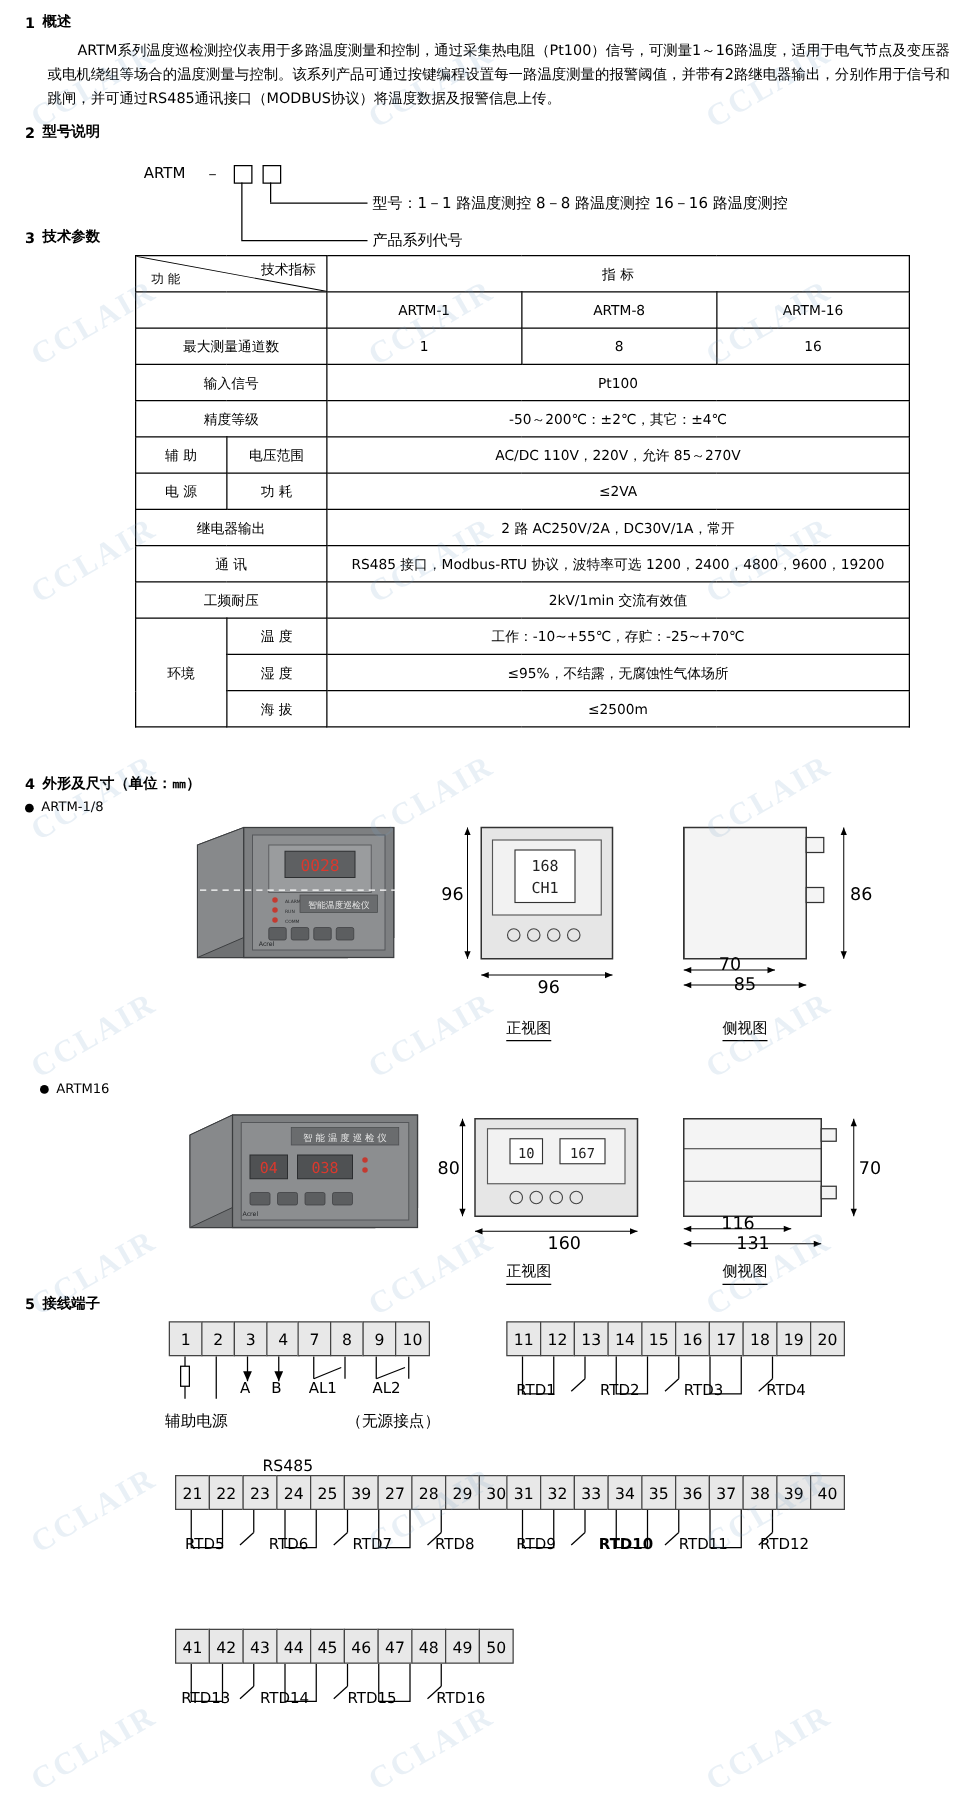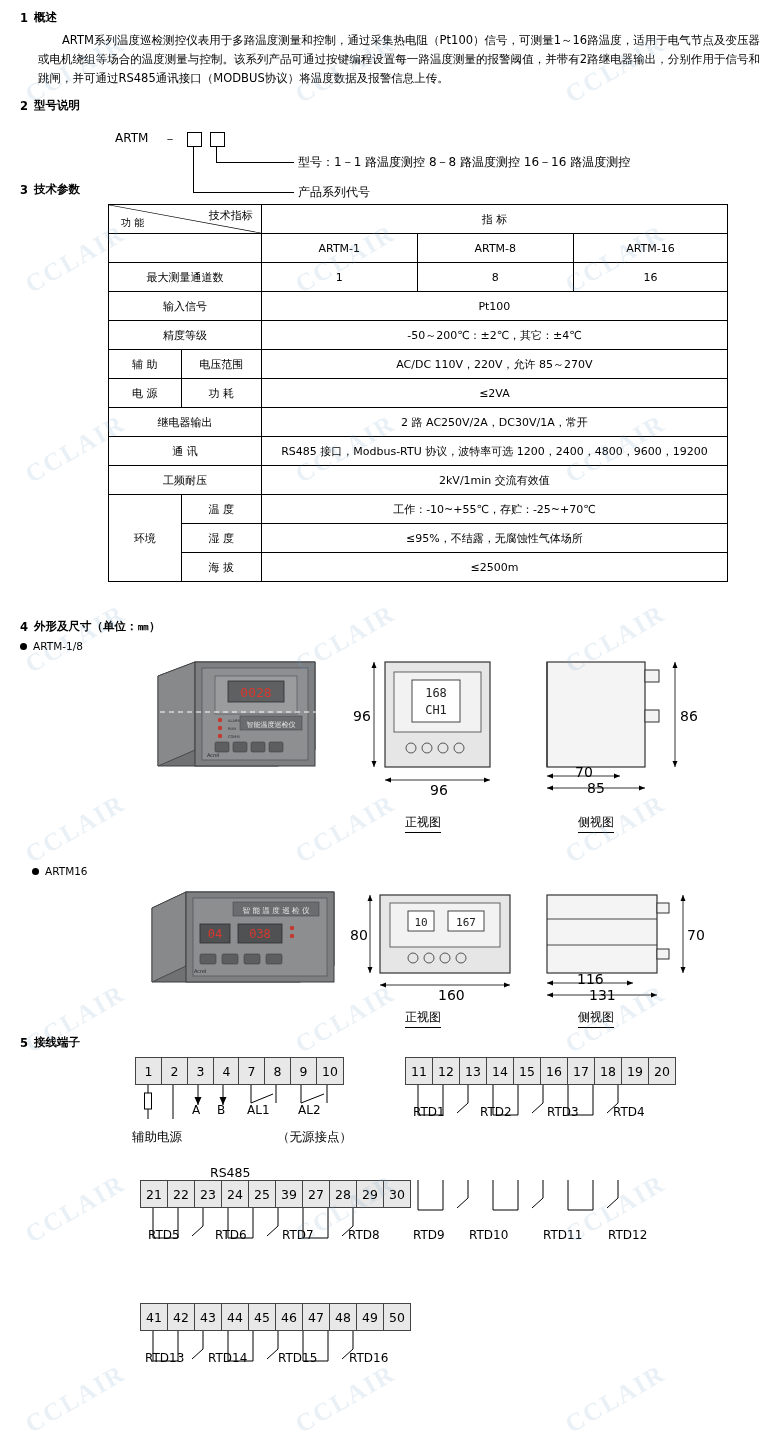--- a/index.html
+++ b/index.html
@@ -561,35 +561,47 @@
               <path d="M213,18 L202,28"></path>
         </g>
       </svg>
       <span class="lbl" style="left:8px;top:48px;">RTD5</span>
       <span class="lbl" style="left:75px;top:48px;">RTD6</span>
       <span class="lbl" style="left:142px;top:48px;">RTD7</span>
       <span class="lbl" style="left:208px;top:48px;">RTD8</span>
     </div>
 
     <div class="term-grp" style="left:385px;top:145px;">
+      <div class="term-row">
+        <div class="tcell w2">31</div>
+        <div class="tcell w2">32</div>
+        <div class="tcell w2">33</div>
+        <div class="tcell w2">34</div>
+        <div class="tcell w2">35</div>
+        <div class="tcell w2">36</div>
+        <div class="tcell w2">37</div>
+        <div class="tcell w2">38</div>
+        <div class="tcell w2">39</div>
+        <div class="tcell w2">40</div>
+      </div>
       <svg width="260" height="42">
         <g stroke="#000" stroke-width="1" fill="none">
           <path d="M13,0 L13,30 L38,30 L38,0"></path>
           <path d="M63,0 L63,18"></path>
               <path d="M63,18 L52,28"></path>
           <path d="M88,0 L88,30 L113,30 L113,0"></path>
           <path d="M138,0 L138,18"></path>
               <path d="M138,18 L127,28"></path>
           <path d="M163,0 L163,30 L188,30 L188,0"></path>
           <path d="M213,0 L213,18"></path>
               <path d="M213,18 L202,28"></path>
         </g>
       </svg>
       <span class="lbl" style="left:8px;top:48px;">RTD9</span>
-      <span class="lbl" style="left:64px;top:48px;">RTD10</span>
+      <span class="lbl" style="left:74px;top:48px;font-weight:bold;">RTD10</span>
       <span class="lbl" style="left:138px;top:48px;">RTD11</span>
       <span class="lbl" style="left:203px;top:48px;">RTD12</span>
     </div>
 
     <div class="term-grp" style="left:120px;top:268px;">
       <div class="term-row">
         <div class="tcell w2">41</div>
         <div class="tcell w2">42</div>
         <div class="tcell w2">43</div>
         <div class="tcell w2">44</div>

